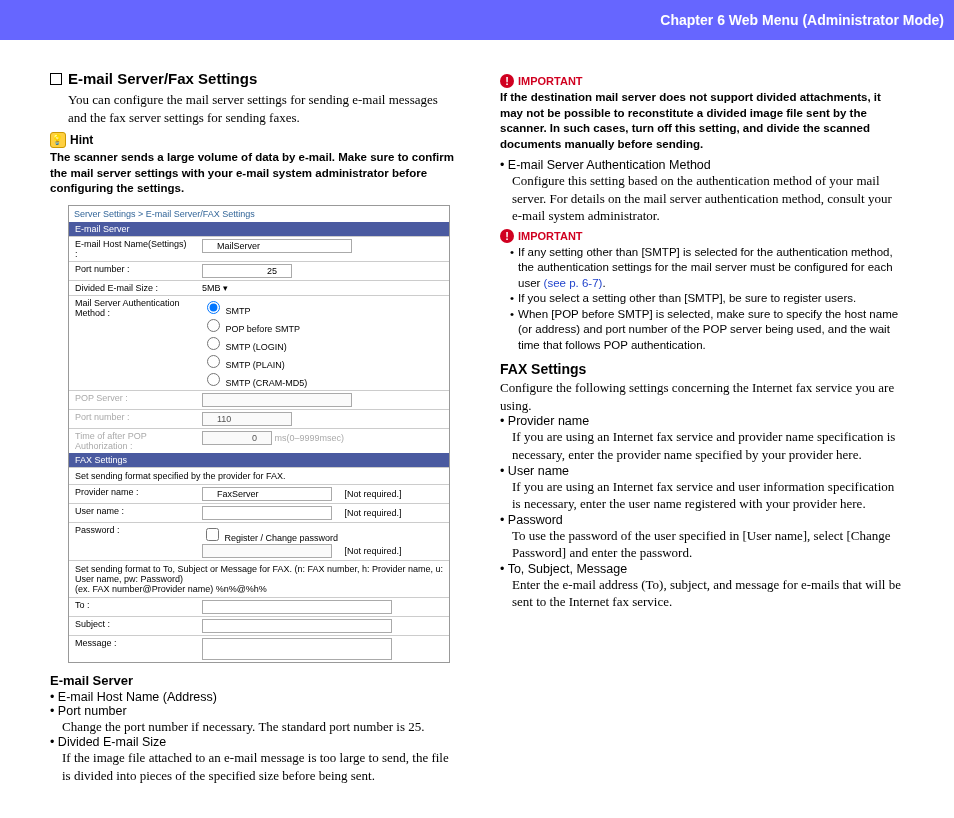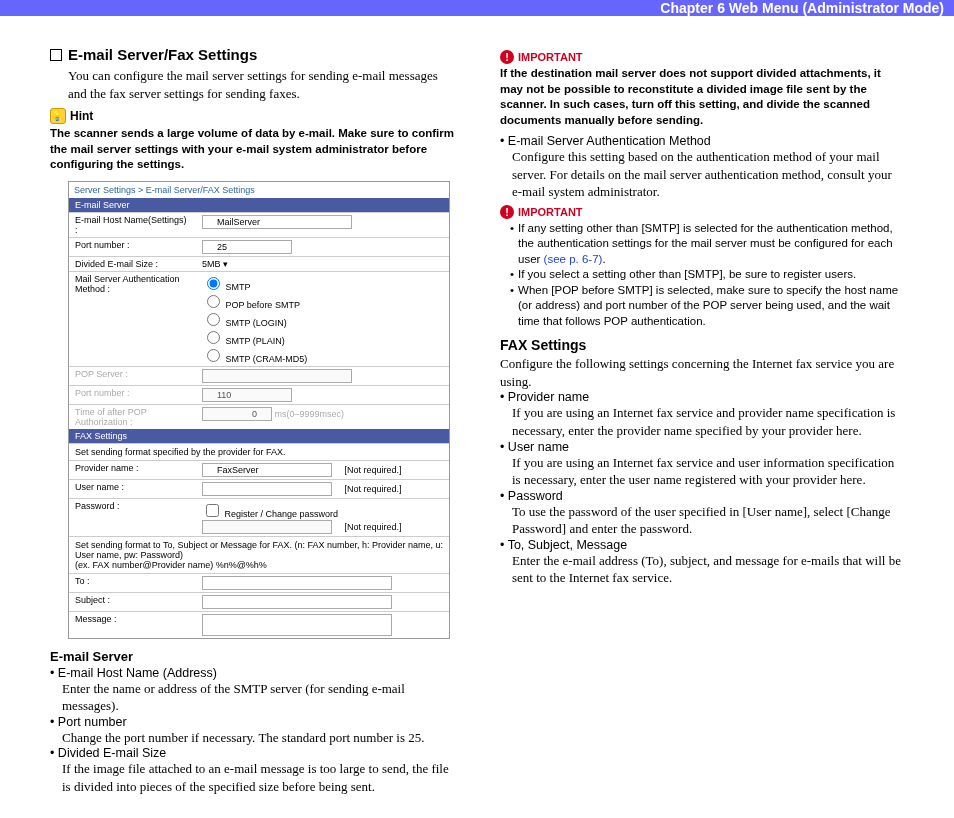--- a/index.html
+++ b/index.html
@@ -8,21 +8,21 @@
     font-family: Arial, Helvetica, sans-serif;
     font-size: 12px;
     width: 954px;
     background: #fff;
   }
   .header-band {
     background: #6666ff;
     color: #fff;
     font-weight: bold;
     font-size: 14px;
-    padding: 0 10px;
+    padding: 12px 10px;
     text-align: right;
   }
   .page {
     padding: 30px 50px 20px 50px;
   }
   .columns {
     display: flex;
     gap: 46px;
   }
   .col {
@@ -184,21 +184,21 @@
         <div class="crumb">Server Settings &gt; E-mail Server/FAX Settings</div>
         <div class="bar">E-mail Server</div>
         <table>
           <tbody>
               <tr>
                 <td class="l">E-mail Host Name(Settings) :</td>
                 <td><input type="text" style="width: 120px;" value="MailServer"></td>
               </tr>
           <tr>
                 <td class="l">Port number :</td>
-                <td><input type="text" style="width: 60px; " value="25"></td>
+                <td><input type="text" style="width: 60px; text-align: right;" value="25"></td>
               </tr>
           <tr>
                 <td class="l">Divided E-mail Size :</td>
                 <td>5MB   ▾</td>
               </tr>
           <tr>
                 <td class="l">Mail Server Authentication Method :</td>
             <td>
               <div><input type="radio" checked="" style=""> <span>SMTP</span></div>
               <div><input type="radio" style=""> <span>POP before SMTP</span></div>
@@ -254,21 +254,20 @@
           <tr>
                 <td class="l">Message :</td>
                 <td><input type="text" style="width: 160px; height: 20px;"></td>
               </tr>
         </tbody>
           </table>
       </div>
 
       <div class="sub-h">E-mail Server</div>
       <div class="bul">• <span class="lbl">E-mail Host Name (Address)</span></div>
-      <div class="bul-desc">Enter the name or address of the SMTP server (for sending e-mail messages).</div>
       <div class="bul">• <span class="lbl">Port number</span></div>
       <div class="bul-desc">Change the port number if necessary. The standard port number is 25.</div>
       <div class="bul">• <span class="lbl">Divided E-mail Size</span></div>
       <div class="bul-desc">If the image file attached to an e-mail message is too large to send, the file is divided into pieces of the specified size before being sent.</div>
     </div>
 
     <div class="col">
       <div class="imp-row">
         <div class="imp-icon">!</div>
         <div class="imp-label">IMPORTANT</div>

